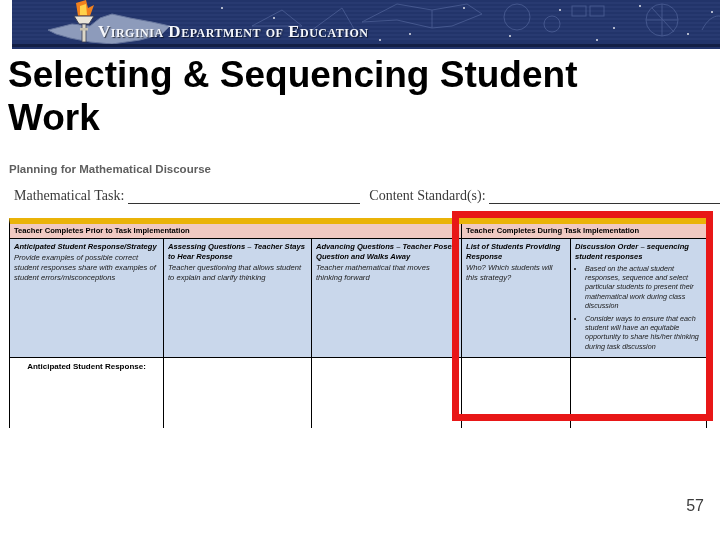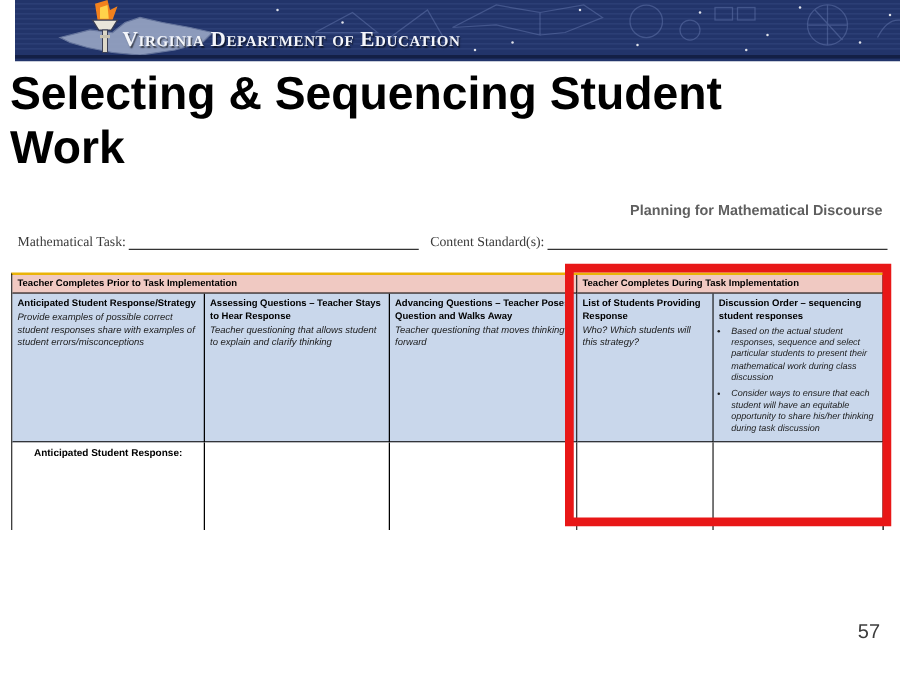--- a/index.html
+++ b/index.html
@@ -30,56 +30,56 @@
   
   .slide-title{
     position:absolute;left:8px;top:54px;width:668px;
     font-size:37px;font-weight:bold;color:#000;
     line-height:1.16;letter-spacing:0px;
   }
 
   
   .ws-title{
     position:absolute;left:9px;top:163px;width:697px;
-    text-align:right;font-size:11.5px;font-weight:bold;color:#5f5f5f;
+    text-align:left;font-size:11.5px;font-weight:bold;color:#5f5f5f;
   }
   .task-line{
     position:absolute;left:14px;top:188px;width:696px;
     font-family:"Liberation Serif", serif;
-    font-size:11px;color:#3a3a3a;white-space:nowrap;
+    font-size:14px;color:#3a3a3a;white-space:nowrap;
   }
   .task-line .u{display:inline-block;border-bottom:1px solid #333;height:9px;vertical-align:bottom;}
   .u1{width:232px;margin-right:6px;}
   .u2{width:272px;}
 
   .ptable{
     position:absolute;left:9px;top:218px;width:697px;
     display:grid;
     grid-template-columns:154px 148px 150px 109px 136px;
     grid-template-rows:15px 119px 70px;
-    border-top:2px solid #eab308;border-left:1px solid #000;
+    border-top:6px solid #eab308;border-left:1px solid #000;
   }
   .pcell{
     box-sizing:border-box;
     border-right:1px solid #000;border-bottom:1px solid #000;
     overflow:hidden;
   }
   .hdr{
     background:#f0c9c2;
     font-size:7.6px;font-weight:bold;color:#000;
     padding:2px 0 0 4px;line-height:1.2;
   }
   .hdr-left{grid-column:1/4;}
   .hdr-right{grid-column:4/6;}
   .bluecell{
     background:#c9d7eb;
     padding:3px 4px 0 4px;
     font-size:7.6px;line-height:1.3;color:#000;
   }
-  .bluecell .h{font-weight:bold;}
+  .bluecell .h{font-weight:bold;font-style:italic;}
   .bluecell .d{font-style:italic;margin-top:1px;color:#1a1a1a;}
   .bluecell ul{margin:2px 0 0 0;padding-left:10px;font-style:italic;font-size:7.2px;color:#1a1a1a;}
   .bluecell li{margin-bottom:3px;}
   .botcell{border-bottom:none;background:#fff;padding:4px;font-size:8px;text-align:center;}
   .botcell .h{font-weight:bold;}
 
   .red-box{
     position:absolute;left:452px;top:211px;width:261px;height:210px;
     box-sizing:border-box;border:7px solid #e81717;
     z-index:5;pointer-events:none;
@@ -176,21 +176,21 @@
   <div class="pcell bluecell">
     <div class="h">Anticipated Student Response/Strategy</div>
     <div class="d">Provide examples of possible correct student responses share with examples of student errors/misconceptions</div>
   </div>
   <div class="pcell bluecell">
     <div class="h">Assessing Questions – Teacher Stays to Hear Response</div>
     <div class="d">Teacher questioning that allows student to explain and clarify thinking</div>
   </div>
   <div class="pcell bluecell">
     <div class="h">Advancing Questions – Teacher Poses Question and Walks Away</div>
-    <div class="d">Teacher questioning that moves thinking forward</div>
+    <div class="d">Teacher mathematical that moves thinking forward</div>
   </div>
   <div class="pcell bluecell">
     <div class="h">List of Students Providing Response</div>
     <div class="d">Who? Which students will this strategy?</div>
   </div>
   <div class="pcell bluecell">
     <div class="h">Discussion Order – sequencing student responses</div>
     <ul>
       <li>Based on the actual student responses, sequence and select particular students to present their mathematical work during class discussion</li>
       <li>Consider ways to ensure that each student will have an equitable opportunity to share his/her thinking during task discussion</li>

